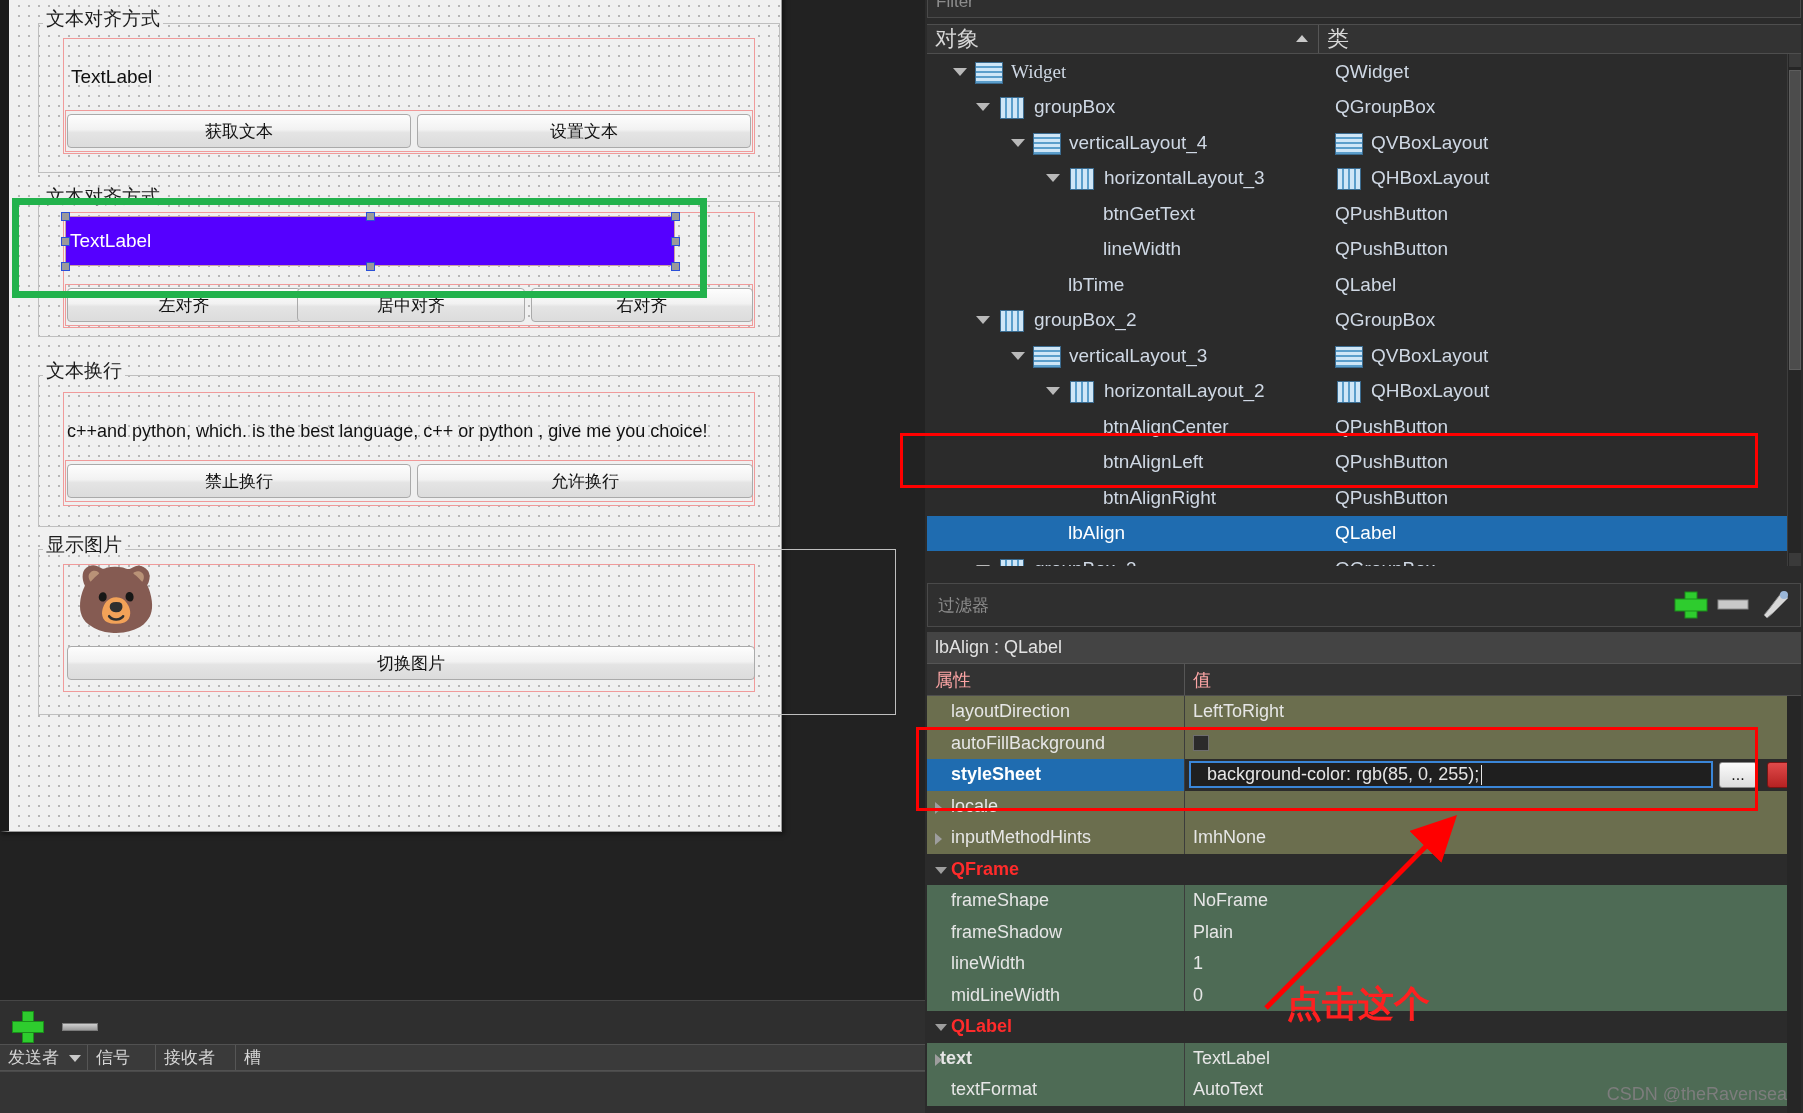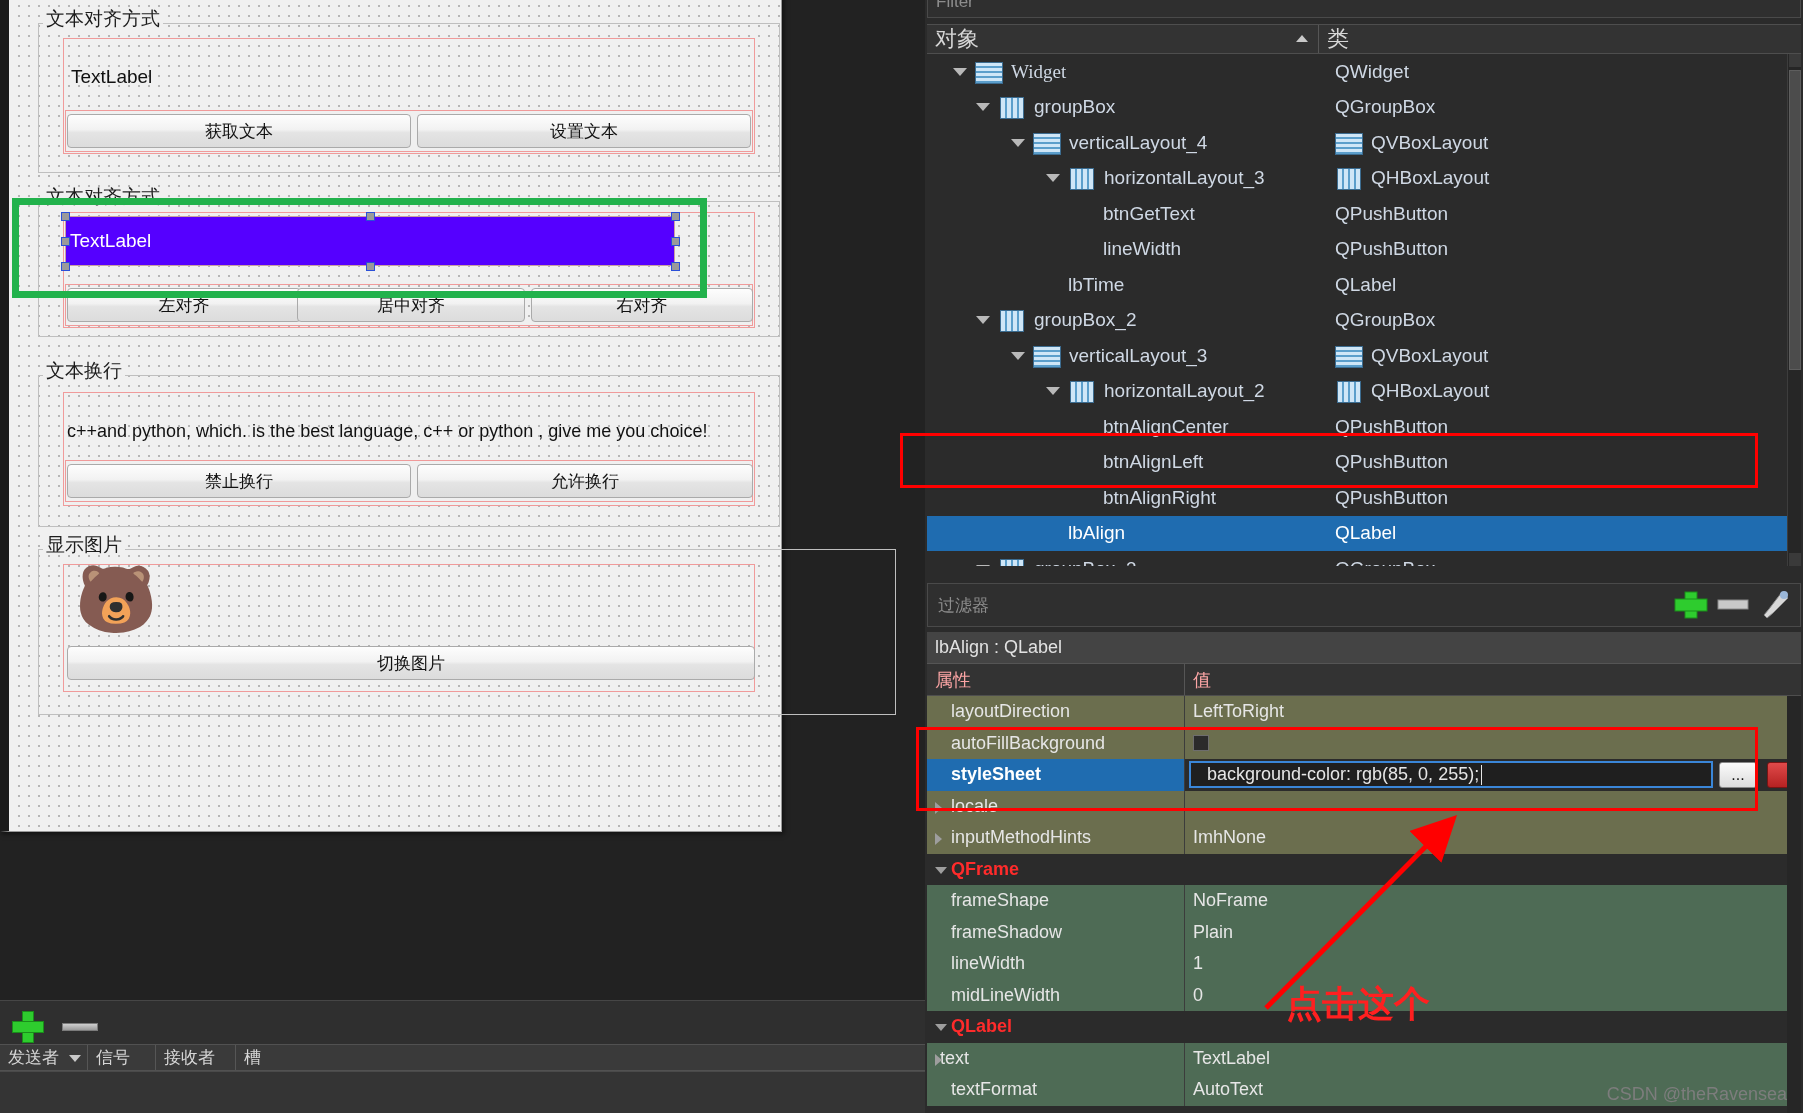--- a/index.html
+++ b/index.html
@@ -619,21 +619,21 @@
         </div>
       </div>
       <div class="prow grp">
         <div class="pname">
           <span class="exp-arrow down"></span>
           <span>QLabel</span>
         </div>
         <div class="pval"></div>
       </div>
       <div class="prow green">
-        <div class="pname" style="font-weight: normal; padding-left: 13px;">
+        <div class="pname" style="font-weight: bold; padding-left: 13px;">
           <span class="exp-arrow"></span>
           <span>text</span>
         </div>
         <div class="pval">
           <span>TextLabel</span>
         </div>
       </div>
       <div class="prow green">
         <div class="pname">
           <span>textFormat</span>

